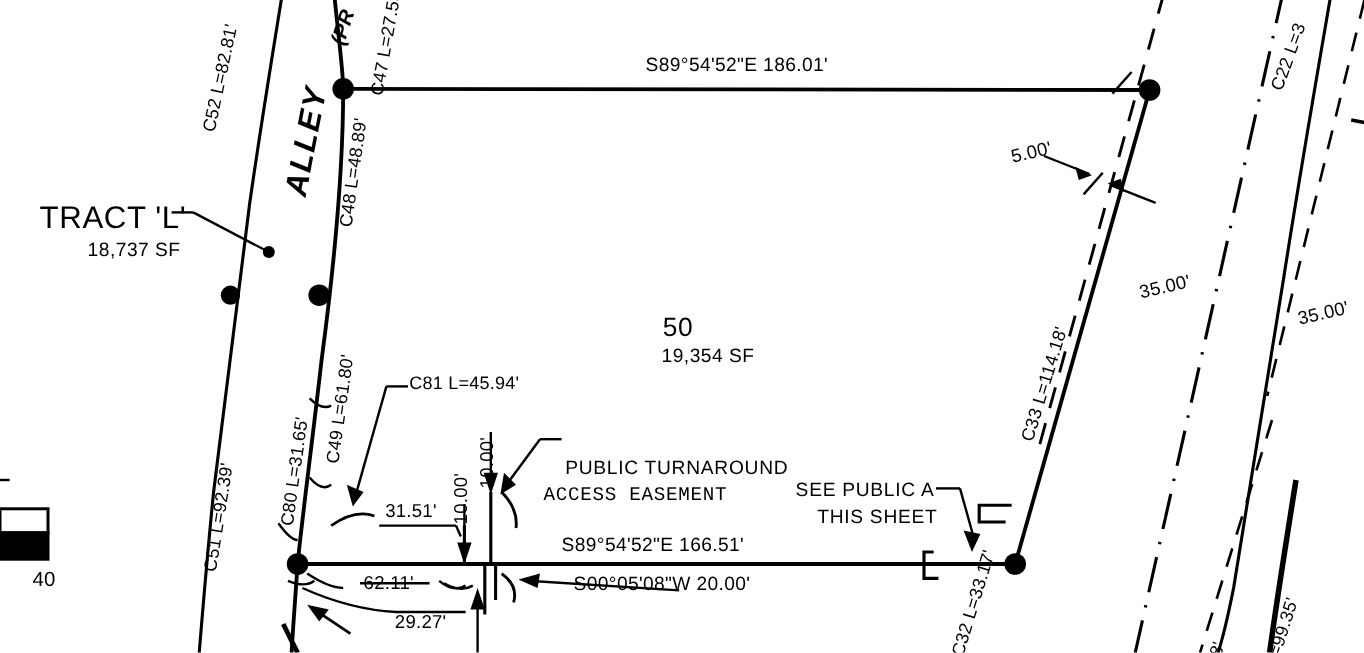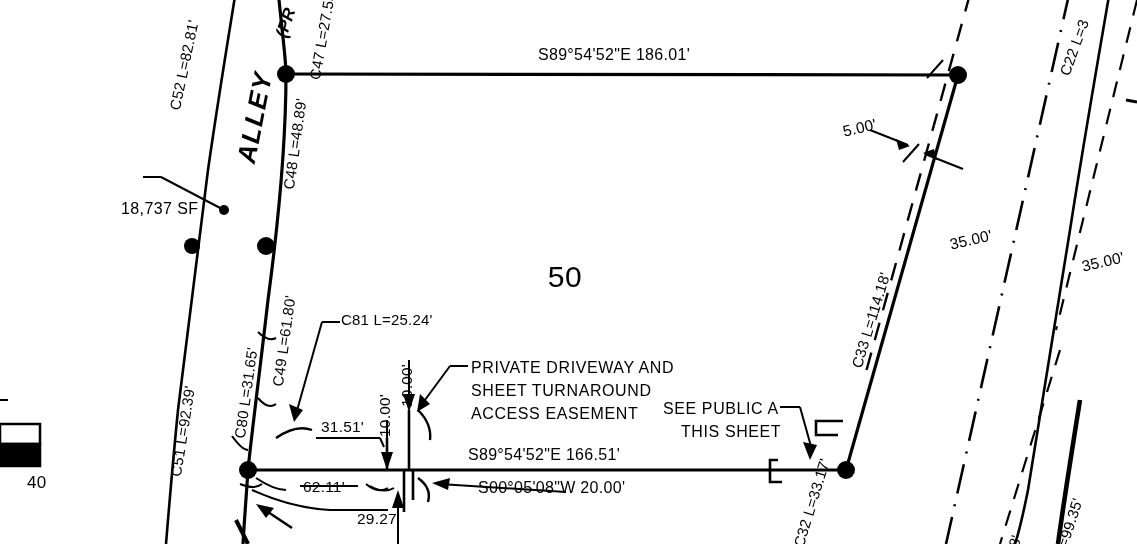--- a/index.html
+++ b/index.html
@@ -33,36 +33,35 @@
   }
   .lbl-c {
     position: absolute;
     white-space: nowrap;
     color: #000;
     font-family: "Liberation Sans", sans-serif;
     transform-origin: 50% 50%;
     text-align: center;
   }
   .big-num {
-    font-size: 30px;
+    font-size: 22px;
     font-weight: 400;
     letter-spacing: 0.5px;
   }
   .area-num {
     font-size: 16px;
     letter-spacing: 0.4px;
   }
   .tract-name {
     font-size: 26px;
     letter-spacing: 0.5px;
   }
   .tract-area {
     font-size: 16px;
     letter-spacing: 0.4px;
-    margin-left: 48px;
   }
   .bearing {
     font-size: 16px;
     letter-spacing: 0.3px;
   }
   .curve {
     font-size: 15px;
     letter-spacing: 0.2px;
   }
   .dim {
@@ -192,39 +191,41 @@
 
     <line x1="292" y1="528" x2="262" y2="508" stroke="#000" stroke-width="2.4"></line>
     <polygon points="256,504 274,508 266,518" fill="#000"></polygon>
     <line x1="236" y1="520" x2="248" y2="544" stroke="#000" stroke-width="4"></line>
 
   </svg>
 
   <div class="lbl bearing" style="left:538px; top:46px;">S89°54'52"E  186.01'</div>
 
   <div class="lbl-c big-num" style="left:565px; top:260px; width:70px; margin-left:-35px;">50</div>
-
+  <div class="lbl-c area-num" style="left:590px; top:289px; width:140px; margin-left:-70px;">19,354 SF</div>
+
+  <div class="lbl tract-name" style="left:33px; top:166px;">TRACT 'L'</div>
   <div class="lbl tract-area" style="left:73px; top:200px;">18,737 SF</div>
 
   <div class="lbl alley-word" style="left:231px; top:160px; transform: rotate(-79deg);">ALLEY</div>
   <div class="lbl alley-priv" style="left:272px; top:34px; transform: rotate(-72deg);">(PR</div>
 
   <div class="lbl curve" style="left:166px; top:108px; transform: rotate(-78deg);">C52  L=82.81'</div>
 
   <div class="lbl curve" style="left:306px; top:78px; transform: rotate(-80deg);">C47  L=27.55</div>
 
   <div class="lbl curve" style="left:280px; top:188px; transform: rotate(-82deg);">C48  L=48.89'</div>
 
   <div class="lbl curve" style="left:269px; top:385px; transform: rotate(-82deg);">C49  L=61.80'</div>
 
   <div class="lbl curve" style="left:231px; top:437px; transform: rotate(-82deg);">C80  L=31.65'</div>
 
   <div class="lbl curve" style="left:167px; top:475px; transform: rotate(-81deg);">C51  L=92.39'</div>
 
-  <div class="lbl curve" style="left:341px; top:311px;">C81  L=25.24'</div>
+  <div class="lbl curve" style="left:341px; top:311px;">C81  L=45.94'</div>
 
   <div class="lbl curve" style="left:848px; top:365px; transform: rotate(-73deg);">C33  L=114.18'</div>
 
   <div class="lbl curve" style="left:790px; top:544px; transform: rotate(-73deg);">C32  L=33.17'</div>
 
   <div class="lbl curve" style="left:1056px; top:72px; transform: rotate(-70deg);">C22  L=3</div>
 
   <div class="lbl curve" style="left:1054px; top:544px; transform: rotate(-72deg);">=99.35'</div>
 
   <div class="lbl curve" style="left:1005px; top:544px; transform: rotate(-72deg);">8'</div>
@@ -236,28 +237,27 @@
   <div class="lbl dim" style="left:1080px; top:258px; transform: rotate(-13deg);">35.00'</div>
 
   <div class="lbl dim" style="left:321px; top:418px;">31.51'</div>
 
   <div class="lbl dim" style="left:376px; top:437px; transform: rotate(-90deg);">10.00'</div>
 
   <div class="lbl dim" style="left:398px; top:407px; transform: rotate(-90deg);">10.00'</div>
 
   <div class="lbl dim" style="left:303px; top:478px;">62.11'</div>
 
-  <div class="lbl dim" style="left:329px; top:510px;margin-left:28px;">29.27'</div>
+  <div class="lbl dim" style="left:329px; top:510px;">29.27'</div>
 
   <div class="lbl bearing" style="left:468px; top:446px;">S89°54'52"E  166.51'</div>
 
   <div class="lbl bearing" style="left:478px; top:479px;">S00°05'08"W  20.00'</div>
 
-  <div class="lbl note" style="left:471px; top:357px;">PRIVATE DRIVEWAY AND</div>
-  <div class="lbl note" style="left:471px; top:380px;">SHEET TURNAROUND</div>
-  <div class="lbl note" style="left:471px; top:403px;">ACCESS EASEMENT</div>
+  <div class="lbl note" style="left:471px; top:380px;">PUBLIC TURNAROUND</div>
+  <div class="lbl note" style="left:453px; top:403px;font-family:Liberation Mono, monospace;">ACCESS EASEMENT</div>
 
   <div class="lbl note" style="left:663px; top:398px;">SEE PUBLIC A</div>
   <div class="lbl note" style="left:681px; top:421px;">THIS SHEET</div>
 
   <div class="lbl scale-num" style="left:27px; top:473px;">40</div>
 
 </div>
 
 </body></html>

